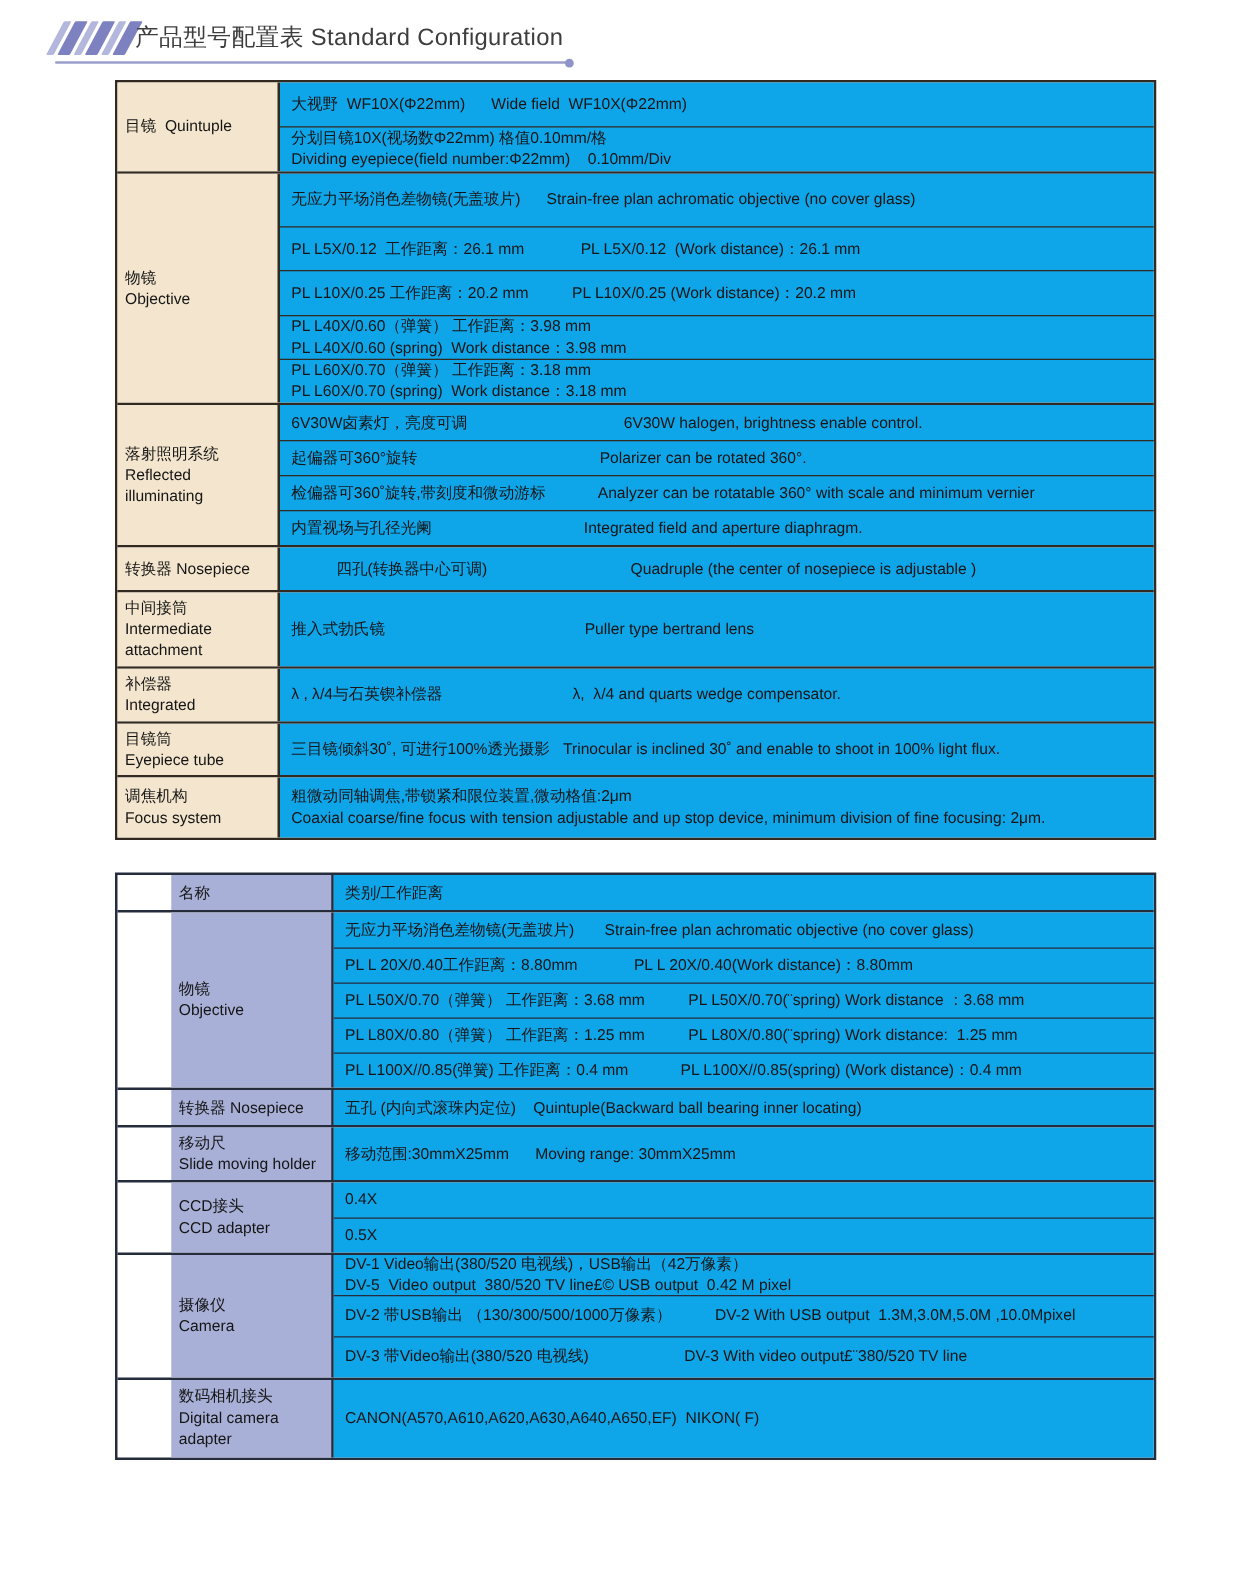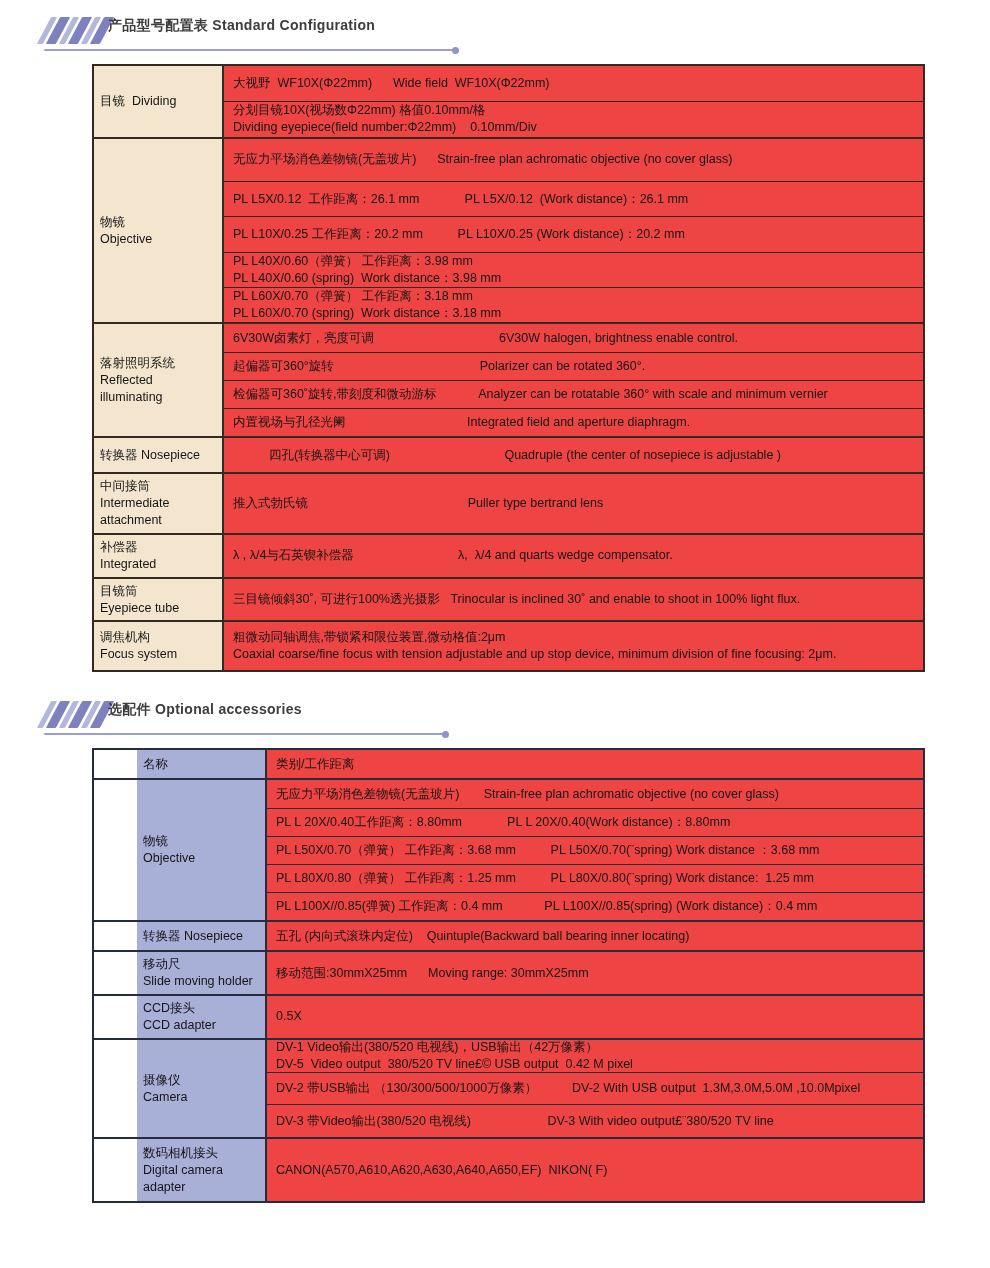--- a/index.html
+++ b/index.html
@@ -26,21 +26,21 @@
   .page{width:990px;height:1268px;padding-top:14px;position:relative;}
 
   
   .sec-header{position:relative;margin-left:40px;height:50px;}
   .stripes{position:absolute;left:4px;top:3px;display:flex;gap:3px;height:27px;}
   .stripes i{display:block;height:27px;transform:skewX(-28deg);border-radius:1px;}
   .stripes i.d{width:10px;background:var(--stripe-dark);}
   .stripes i.l{width:6px;background:var(--stripe-light);}
   .sec-title{
     position:absolute;left:68px;top:3px;
-    font-size:14px;font-weight:700;letter-spacing:.3px;
+    font-size:19px;font-weight:400;letter-spacing:.3px;
     color:var(--title-text);white-space:nowrap;
   }
   .underline{position:absolute;left:4px;top:35px;height:2px;background:var(--underline);border-radius:1px;}
   .underline::after{
     content:"";position:absolute;right:-3px;top:-2.5px;width:7px;height:7px;border-radius:50%;
     background:var(--underline-dot);
   }
   .u1{width:412px;}
   .u2{width:402px;}
 
@@ -51,21 +51,21 @@
   .group{display:flex;}
   .t1 .group + .group{border-top:2px solid var(--t1-border);}
   .t2 .group + .group{border-top:2px solid var(--t2-border);}
   .label-cell{
     flex:0 0 130px;width:130px;
     padding:4px 6px;display:flex;align-items:center;
     white-space:pre-wrap;word-break:break-word;
   }
   .t1 .label-cell{background:var(--t1-label-bg);border-right:2px solid var(--t1-border);}
   .t2 .label-cell{background:var(--t2-label-bg);border-right:2px solid var(--t2-border);margin-left:43px;}
-  .cells{flex:1;display:flex;flex-direction:column;background:#ef4444;}
+  .cells{flex:1;display:flex;flex-direction:column;background:#0ea5e9;}
   .cell{
     flex:1;min-height:28px;padding:4px 9px;
     display:flex;align-items:center;
     white-space:pre-wrap;word-break:break-word;
   }
   .t1 .cell + .cell{border-top:1px solid var(--t1-border);}
   .t2 .cell + .cell{border-top:1px solid var(--t2-border);}
 
   
   .t1 .g1 .c0{min-height:42px;}
@@ -88,21 +88,21 @@
           <i class="l"></i>
           <i class="d"></i>
           <i class="l"></i>
           <i class="d"></i>
       </span>
       <h1 class="sec-title">产品型号配置表 Standard Configuration</h1>
       <div class="underline u1"></div>
     </header>
     <div class="spec-table t1">
         <div class="group g0">
-          <div class="label-cell">目镜  Dividing</div>
+          <div class="label-cell">目镜  Quintuple</div>
           <div class="cells">
             <div class="cell c0">大视野  WF10X(Φ22mm)      Wide field  WF10X(Φ22mm)</div>
             <div class="cell c1">分划目镜10X(视场数Φ22mm) 格值0.10mm/格
 Dividing eyepiece(field number:Φ22mm)    0.10mm/Div</div>
           </div>
         </div>
         <div class="group g1">
           <div class="label-cell">物镜
 Objective</div>
           <div class="cells">
@@ -161,32 +161,20 @@
             <div class="cell c0">粗微动同轴调焦,带锁紧和限位装置,微动格值:2μm
 Coaxial coarse/fine focus with tension adjustable and up stop device, minimum division of fine focusing: 2μm.</div>
           </div>
         </div>
       </div>
   </section>
 
   <div class="spacer"></div>
 
   <section>
-    <header class="sec-header">
-      <span class="stripes">
-        <i class="l"></i>
-          <i class="d"></i>
-          <i class="l"></i>
-          <i class="d"></i>
-          <i class="l"></i>
-          <i class="d"></i>
-      </span>
-      <h1 class="sec-title">选配件 Optional accessories</h1>
-      <div class="underline u2"></div>
-    </header>
     <div class="spec-table t2">
         <div class="group g0">
           <div class="label-cell">名称</div>
           <div class="cells">
             <div class="cell c0">类别/工作距离</div>
           </div>
         </div>
         <div class="group g1">
           <div class="label-cell">物镜
 Objective</div>
@@ -208,20 +196,21 @@
           <div class="label-cell">移动尺
 Slide moving holder</div>
           <div class="cells">
             <div class="cell c0">移动范围:30mmX25mm      Moving range: 30mmX25mm</div>
           </div>
         </div>
         <div class="group g4">
           <div class="label-cell">CCD接头
 CCD adapter</div>
           <div class="cells">
+            <div class="cell c0">0.4X</div>
             <div class="cell c1">0.5X</div>
           </div>
         </div>
         <div class="group g5">
           <div class="label-cell">摄像仪
 Camera</div>
           <div class="cells">
             <div class="cell c0">DV-1 Video输出(380/520 电视线)，USB输出（42万像素）
 DV-5  Video output  380/520 TV line£© USB output  0.42 M pixel</div>
             <div class="cell c1">DV-2 带USB输出 （130/300/500/1000万像素）          DV-2 With USB output  1.3M,3.0M,5.0M ,10.0Mpixel</div>

